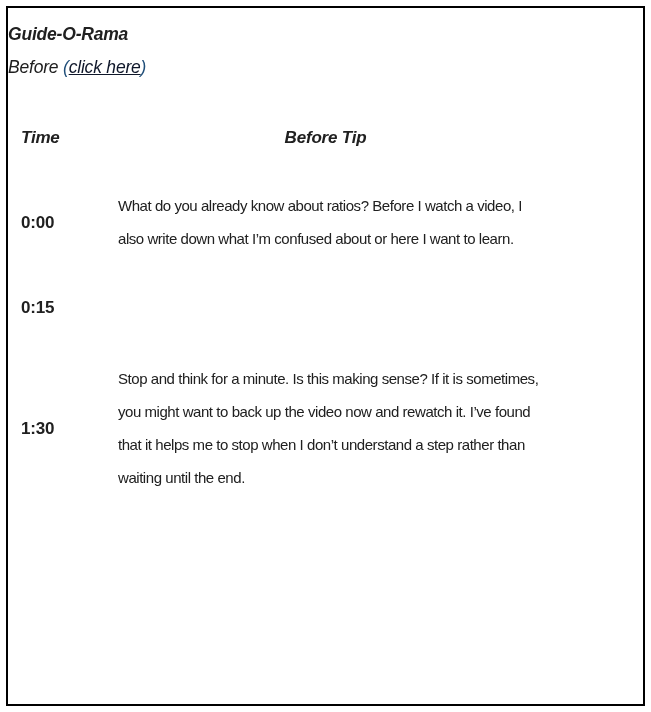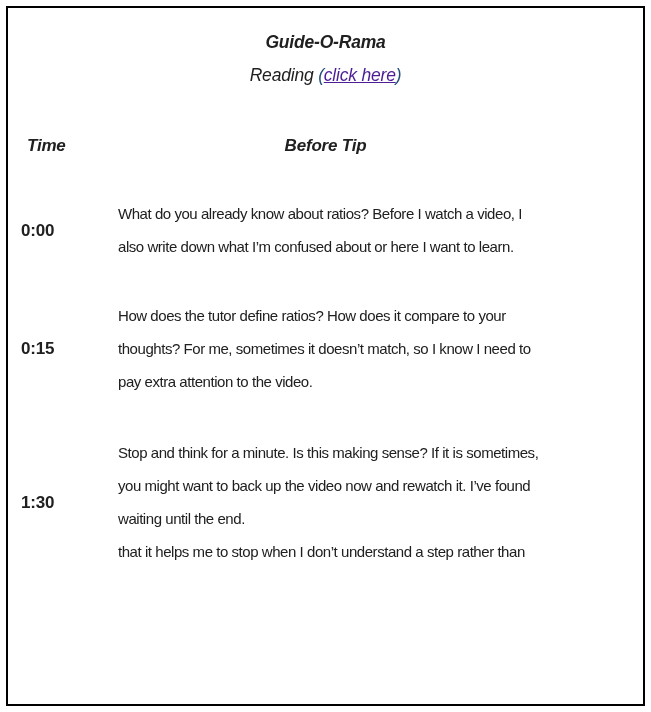--- a/index.html
+++ b/index.html
@@ -12,57 +12,57 @@
   .frame {
     box-sizing: border-box;
     width: 639px;
     height: 700px;
     margin: 6px;
     border: 2px solid #000000;
     background: #ffffff;
     overflow: hidden;
   }
   .header-block {
-    padding-top: 18px;
-    text-align: center;
+    padding-top: 10px;
+    text-align: left;
   }
   .doc-title {
     line-height: 33px;
     font-size: 17.5px;
     font-weight: bold;
     font-style: italic;
     letter-spacing: -0.2px;
   }
   .doc-subtitle {
     line-height: 33px;
     font-size: 17.5px;
     font-style: italic;
     letter-spacing: -0.2px;
   }
   .paren {
     color: #1F4E79;
   }
   .doc-subtitle a {
-    color: #4c1d95;
+    color: #0f172a;
     font-style: italic;
   }
   .col-header {
     position: relative;
     margin-top: 37px;
     height: 33px;
     line-height: 33px;
     text-align: center;
     font-weight: bold;
     font-style: italic;
     font-size: 17px;
     letter-spacing: -0.2px;
   }
   .col-header .time-label {
     position: absolute;
-    left: 19px;
+    left: 13px;
     top: 0;
   }
   .row {
     display: flex;
     align-items: center;
     margin-top: 36px;
   }
   .row.first {
     margin-top: 35px;
   }
@@ -90,49 +90,44 @@
     white-space: nowrap;
   }
 </style>
 </head>
 <body>
 
 <div class="frame">
 
   <div class="header-block">
     <div class="doc-title">Guide-O-Rama</div>
-    <div class="doc-subtitle"><span>Reading </span><span class="paren">(</span><a href="#">click here</a><span class="paren">)</span></div>
+    <div class="doc-subtitle"><span>Before </span><span class="paren">(</span><a href="#">click here</a><span class="paren">)</span></div>
   </div>
 
   <div class="col-header">
     <span class="time-label">Time</span>
     <span>Before Tip</span>
   </div>
 
   <div class="row first">
     <div class="time-cell">0:00</div>
     <div class="tip-cell">
       <div class="tip-line">What do you already know about ratios? Before I watch a video, I</div>
       <div class="tip-line">also write down what I’m confused about or here I want to learn.</div>
     </div>
   </div>
 
   <div class="row">
     <div class="time-cell">0:15</div>
-    <div class="tip-cell">
-      <div class="tip-line">How does the tutor define ratios? How does it compare to your</div>
-      <div class="tip-line">thoughts? For me, sometimes it doesn’t match, so I know I need to</div>
-      <div class="tip-line">pay extra attention to the video.</div>
-    </div>
   </div>
 
 
   <div class="row last">
     <div class="time-cell">1:30</div>
     <div class="tip-cell">
       <div class="tip-line">Stop and think for a minute. Is this making sense? If it is sometimes,</div>
       <div class="tip-line">you might want to back up the video now and rewatch it. I’ve found</div>
+      <div class="tip-line">that it helps me to stop when I don’t understand a step rather than</div>
       <div class="tip-line">waiting until the end.</div>
-      <div class="tip-line">that it helps me to stop when I don’t understand a step rather than</div>
     </div>
   </div>
 
 </div>
 
 </body></html>

